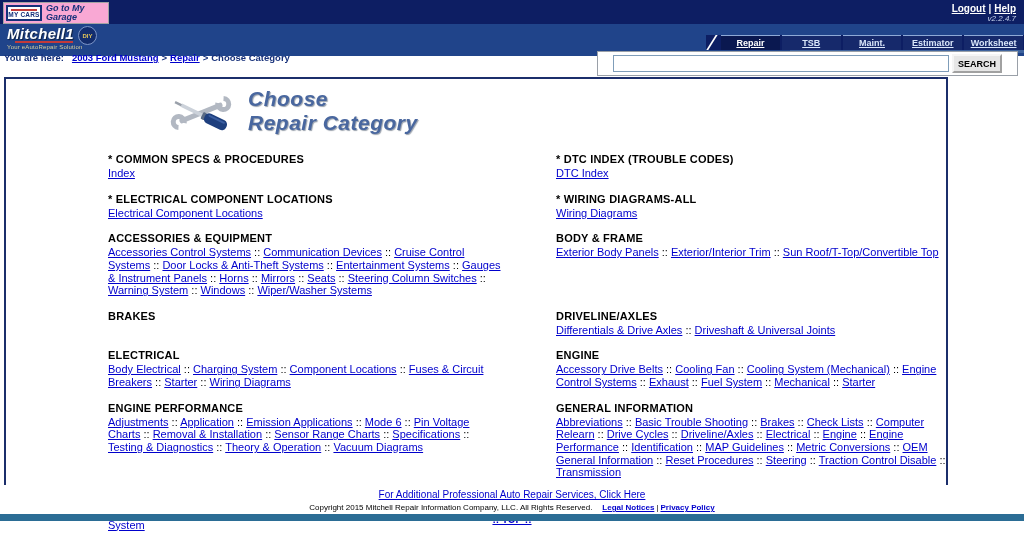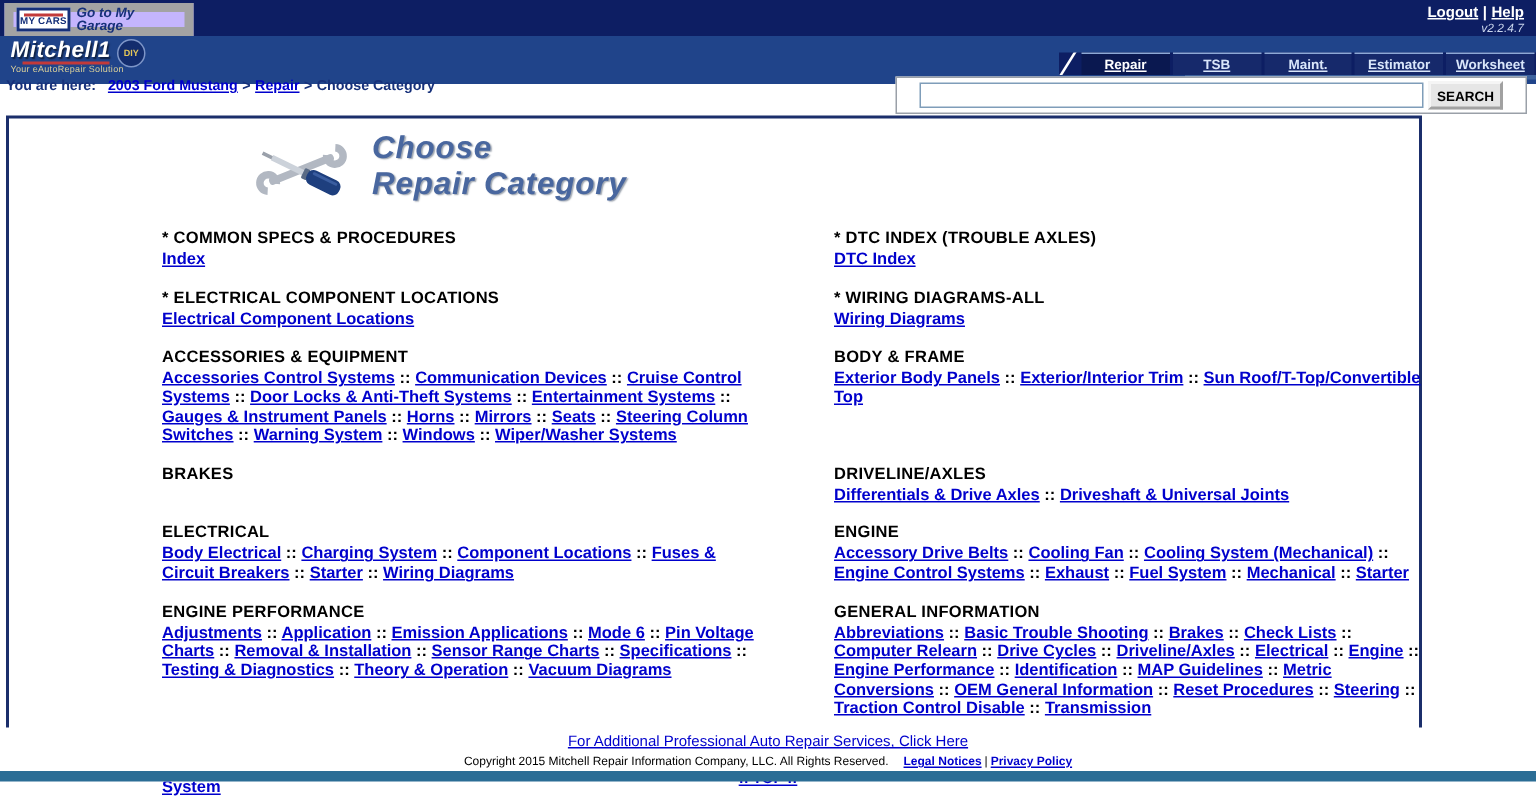--- a/index.html
+++ b/index.html
@@ -1,22 +1,22 @@
 <!DOCTYPE html>
 <html style="--navy-dark: #0d1e63; --navy-mid: #20448a; --link-blue: #0000cc; --title-blue: #49679f; --strip-blue: #2b6d95; --tab-active: #0a1850;"><head>
 <meta charset="utf-8">
 <style>
   html,body{margin:0;padding:0;width:1024px;height:533px;overflow:hidden;
     font-family:"Liberation Sans",sans-serif;background:#ffffff;position:relative;}
   a{text-decoration:underline;color:var(--link-blue,#0000cc);}
 
   
   .topbar{position:absolute;left:0;top:0;width:1024px;height:24px;background:var(--navy-dark,#0d1e63);}
-  .garage-btn{position:absolute;left:3px;top:2px;width:126px;height:22px;background:#c4b5fd;
-    border:6px solid #a3a3a3;display:flex;align-items:center;cursor:pointer;box-sizing:border-box;}
+  .garage-btn{position:absolute;left:3px;top:2px;width:106px;height:22px;background:#f9a8d4;
+    border:1px solid #a3a3a3;display:flex;align-items:center;cursor:pointer;box-sizing:border-box;}
   .plate{width:36px;height:16px;margin-left:2px;border:2px solid #16307a;background:#fff;
     display:flex;flex-direction:column;align-items:center;justify-content:center;box-sizing:border-box;}
   .plate-top{width:26px;height:2px;background:#c23a3a;margin-bottom:1px;}
   .plate-text{font-size:6.5px;font-weight:bold;color:#16307a;line-height:6px;letter-spacing:.2px;}
   .garage-label{font-size:9px;font-weight:bold;font-style:italic;color:#16307a;line-height:9px;
     margin-left:4px;width:56px;}
   .session-links{position:absolute;right:8px;top:3px;font-size:10px;font-weight:bold;color:#ffffff;margin-left:10px;}
   .session-links a{color:#ffffff;}
   .session-sep{color:#ffffff;margin:0 3px;}
   .version{position:absolute;right:8px;top:14px;font-size:8px;font-style:italic;color:#c9d5ec;}
@@ -62,21 +62,21 @@
     background:#ffffff;border:2px solid #1b2e6b;border-bottom:6px solid #1b2e6b;}
   .title-block{margin:8px 0 0 162px;display:flex;align-items:center;}
   .title-text{margin-left:14px;font-size:21px;font-weight:bold;font-style:italic;
     color:var(--title-blue,#49679f);line-height:24px;text-shadow:1px 1px 1px #9aa2ad;letter-spacing:.5px;}
 
   
   .category-grid{margin:18px 0 0 102px;width:844px;display:grid;
     grid-template-columns:396px 396px;column-gap:52px;}
   .cat-cell{margin-bottom:13px;}
   .cat-title{font-size:11px;font-weight:bold;color:#000;letter-spacing:.2px;margin-bottom:2px;}
-  .cat-links{font-size:11px;font-weight:bold;line-height:1.15;}
+  .cat-links{font-size:11px;font-weight:normal;line-height:1.15;}
   .cat-links a{color:var(--link-blue,#0000cc);}
   .sep{color:#000;}
 
   
   .footer{position:absolute;left:0;bottom:12px;width:1024px;height:36px;text-align:center;background:#ffffff;}
   .promo{font-size:10px;margin-top:4px;}
   .copyright-row{font-size:8px;color:#000;margin-top:3px;}
   .copyright-row a{font-weight:bold;}
   .legal-gap{margin-left:10px;}
   .pipe{margin:0 2px;color:#000;}
@@ -161,21 +161,21 @@
       <div>Choose</div>
       <div>Repair Category</div>
     </div>
   </div>
   <div class="category-grid">
       <div class="cat-cell">
         <div class="cat-title">* COMMON SPECS &amp; PROCEDURES</div>
         <div class="cat-links"><a href="#">Index</a></div>
       </div>
       <div class="cat-cell">
-        <div class="cat-title">* DTC INDEX (TROUBLE AXLES)</div>
+        <div class="cat-title">* DTC INDEX (TROUBLE CODES)</div>
         <div class="cat-links"><a href="#">DTC Index</a></div>
       </div>
       <div class="cat-cell">
         <div class="cat-title">* ELECTRICAL COMPONENT LOCATIONS</div>
         <div class="cat-links"><a href="#">Electrical Component Locations</a></div>
       </div>
       <div class="cat-cell">
         <div class="cat-title">* WIRING DIAGRAMS-ALL</div>
         <div class="cat-links"><a href="#">Wiring Diagrams</a></div>
       </div>

